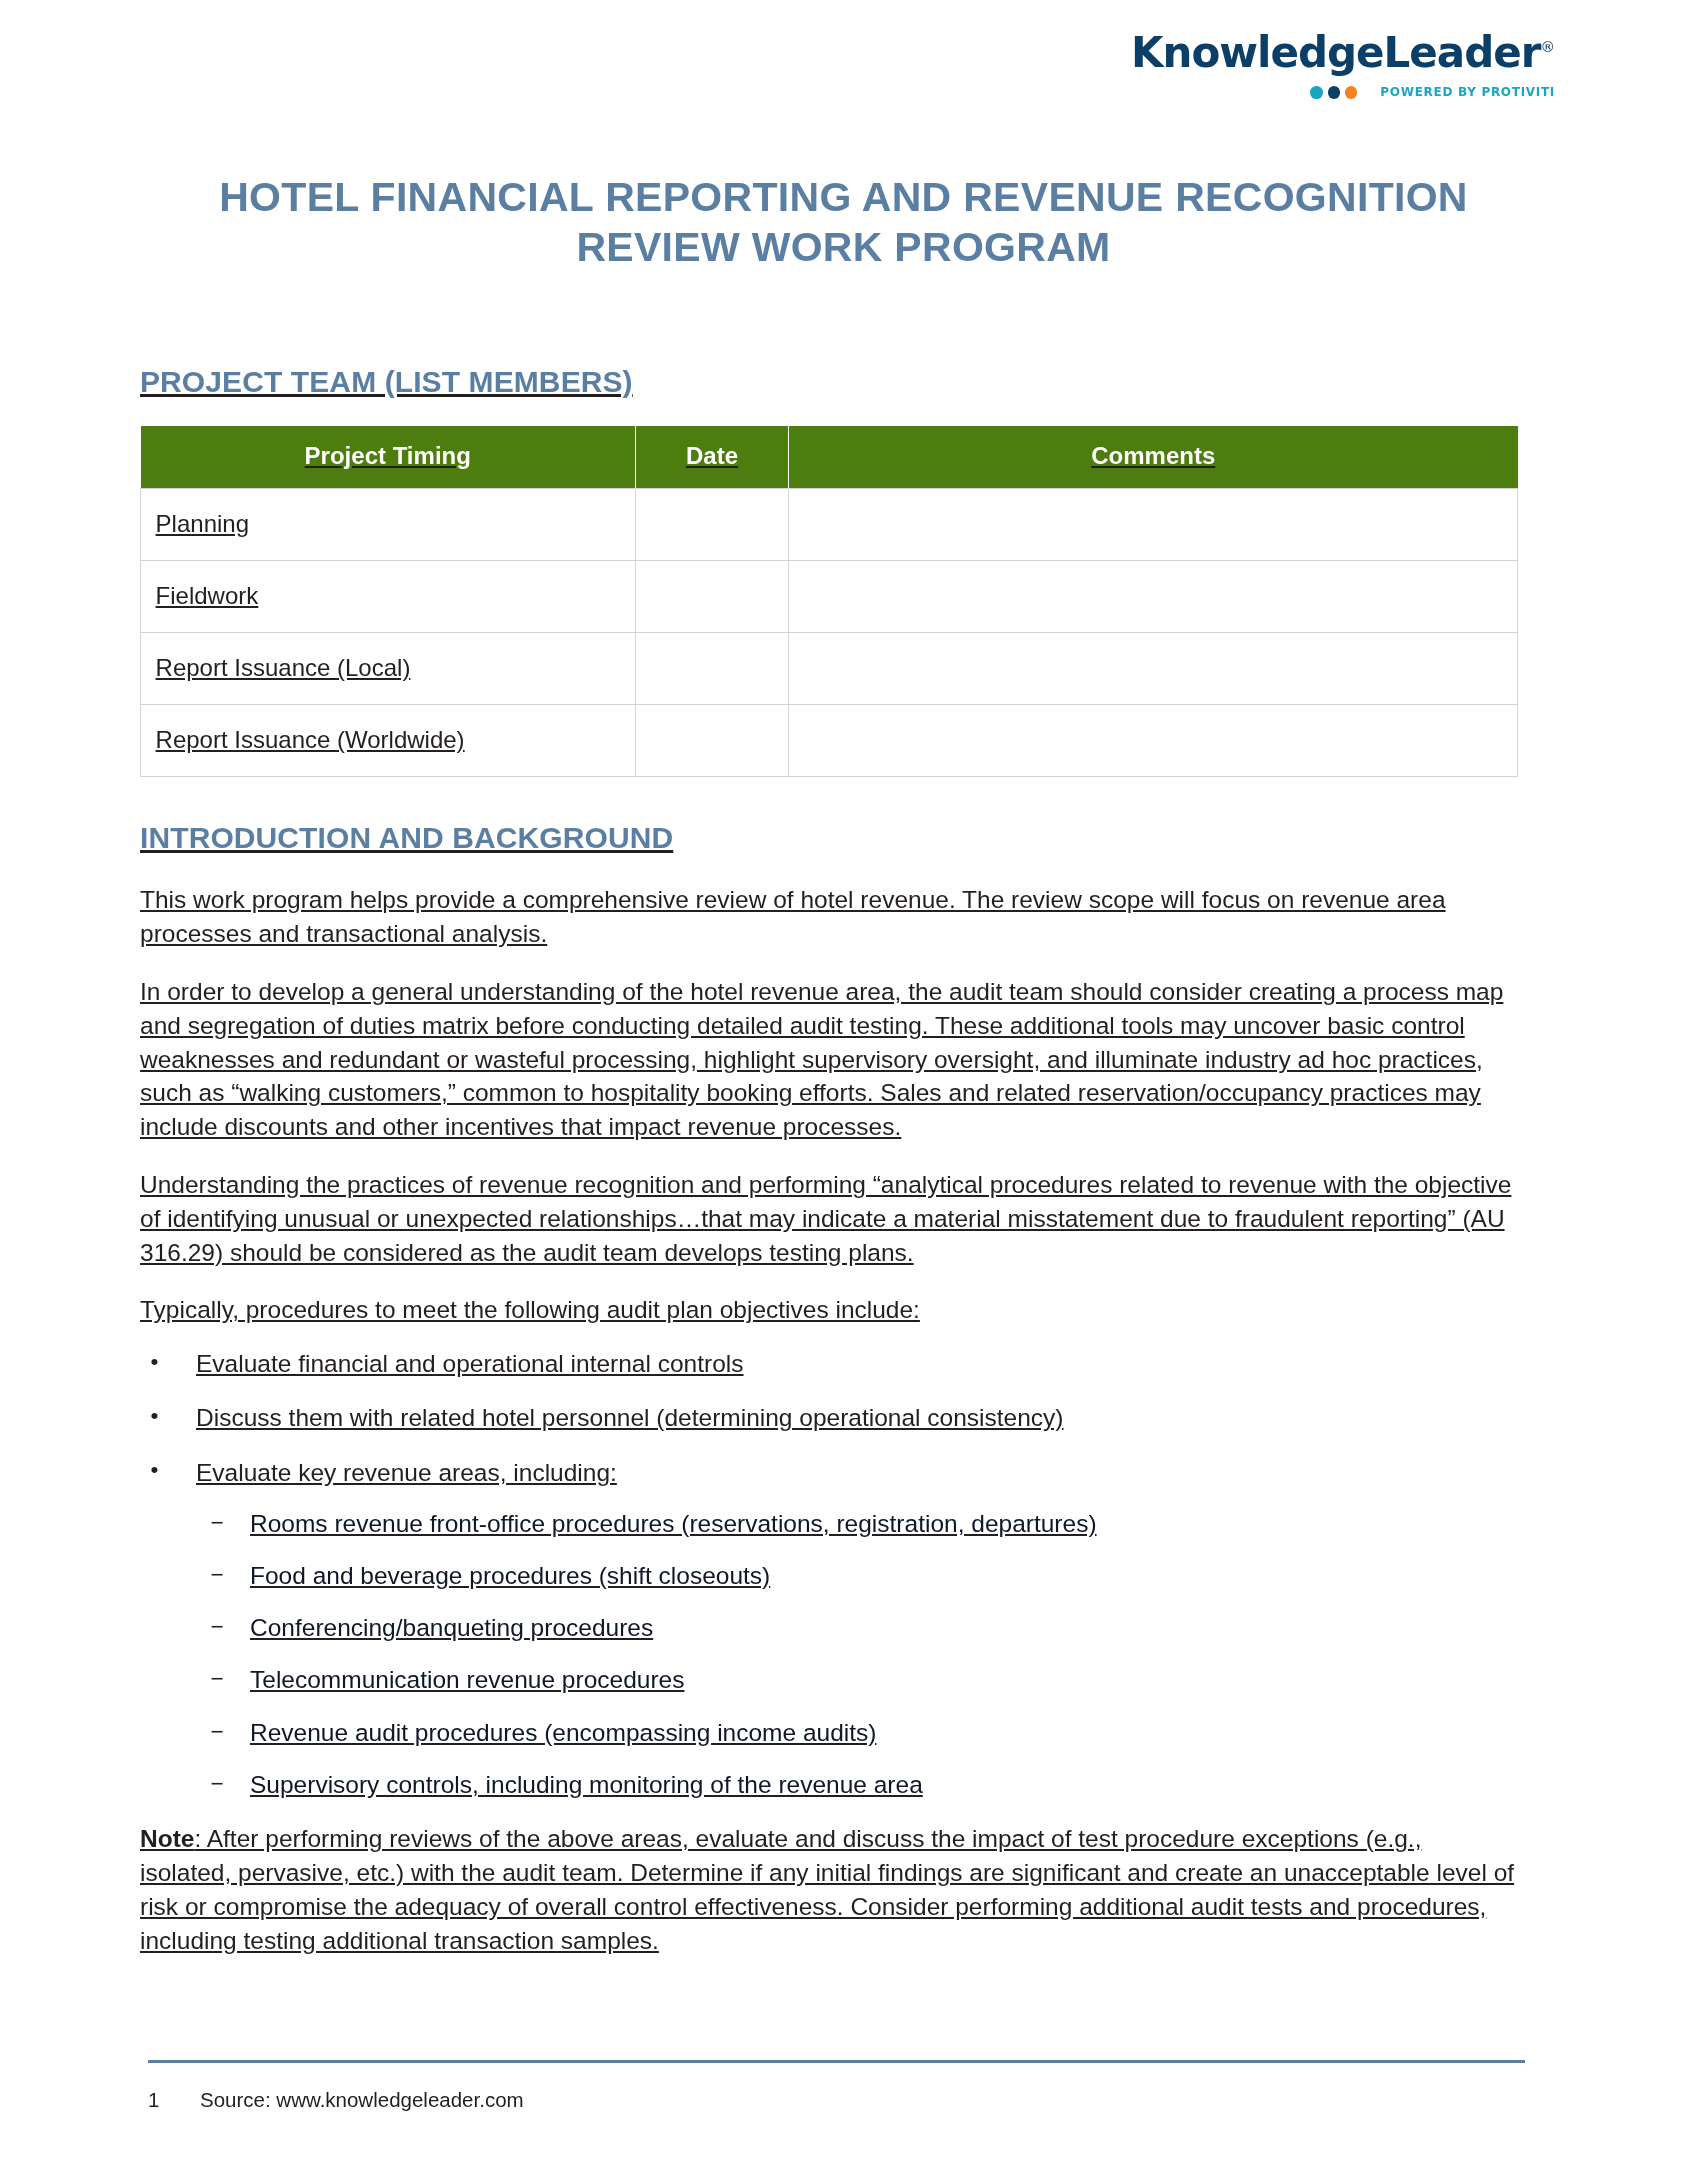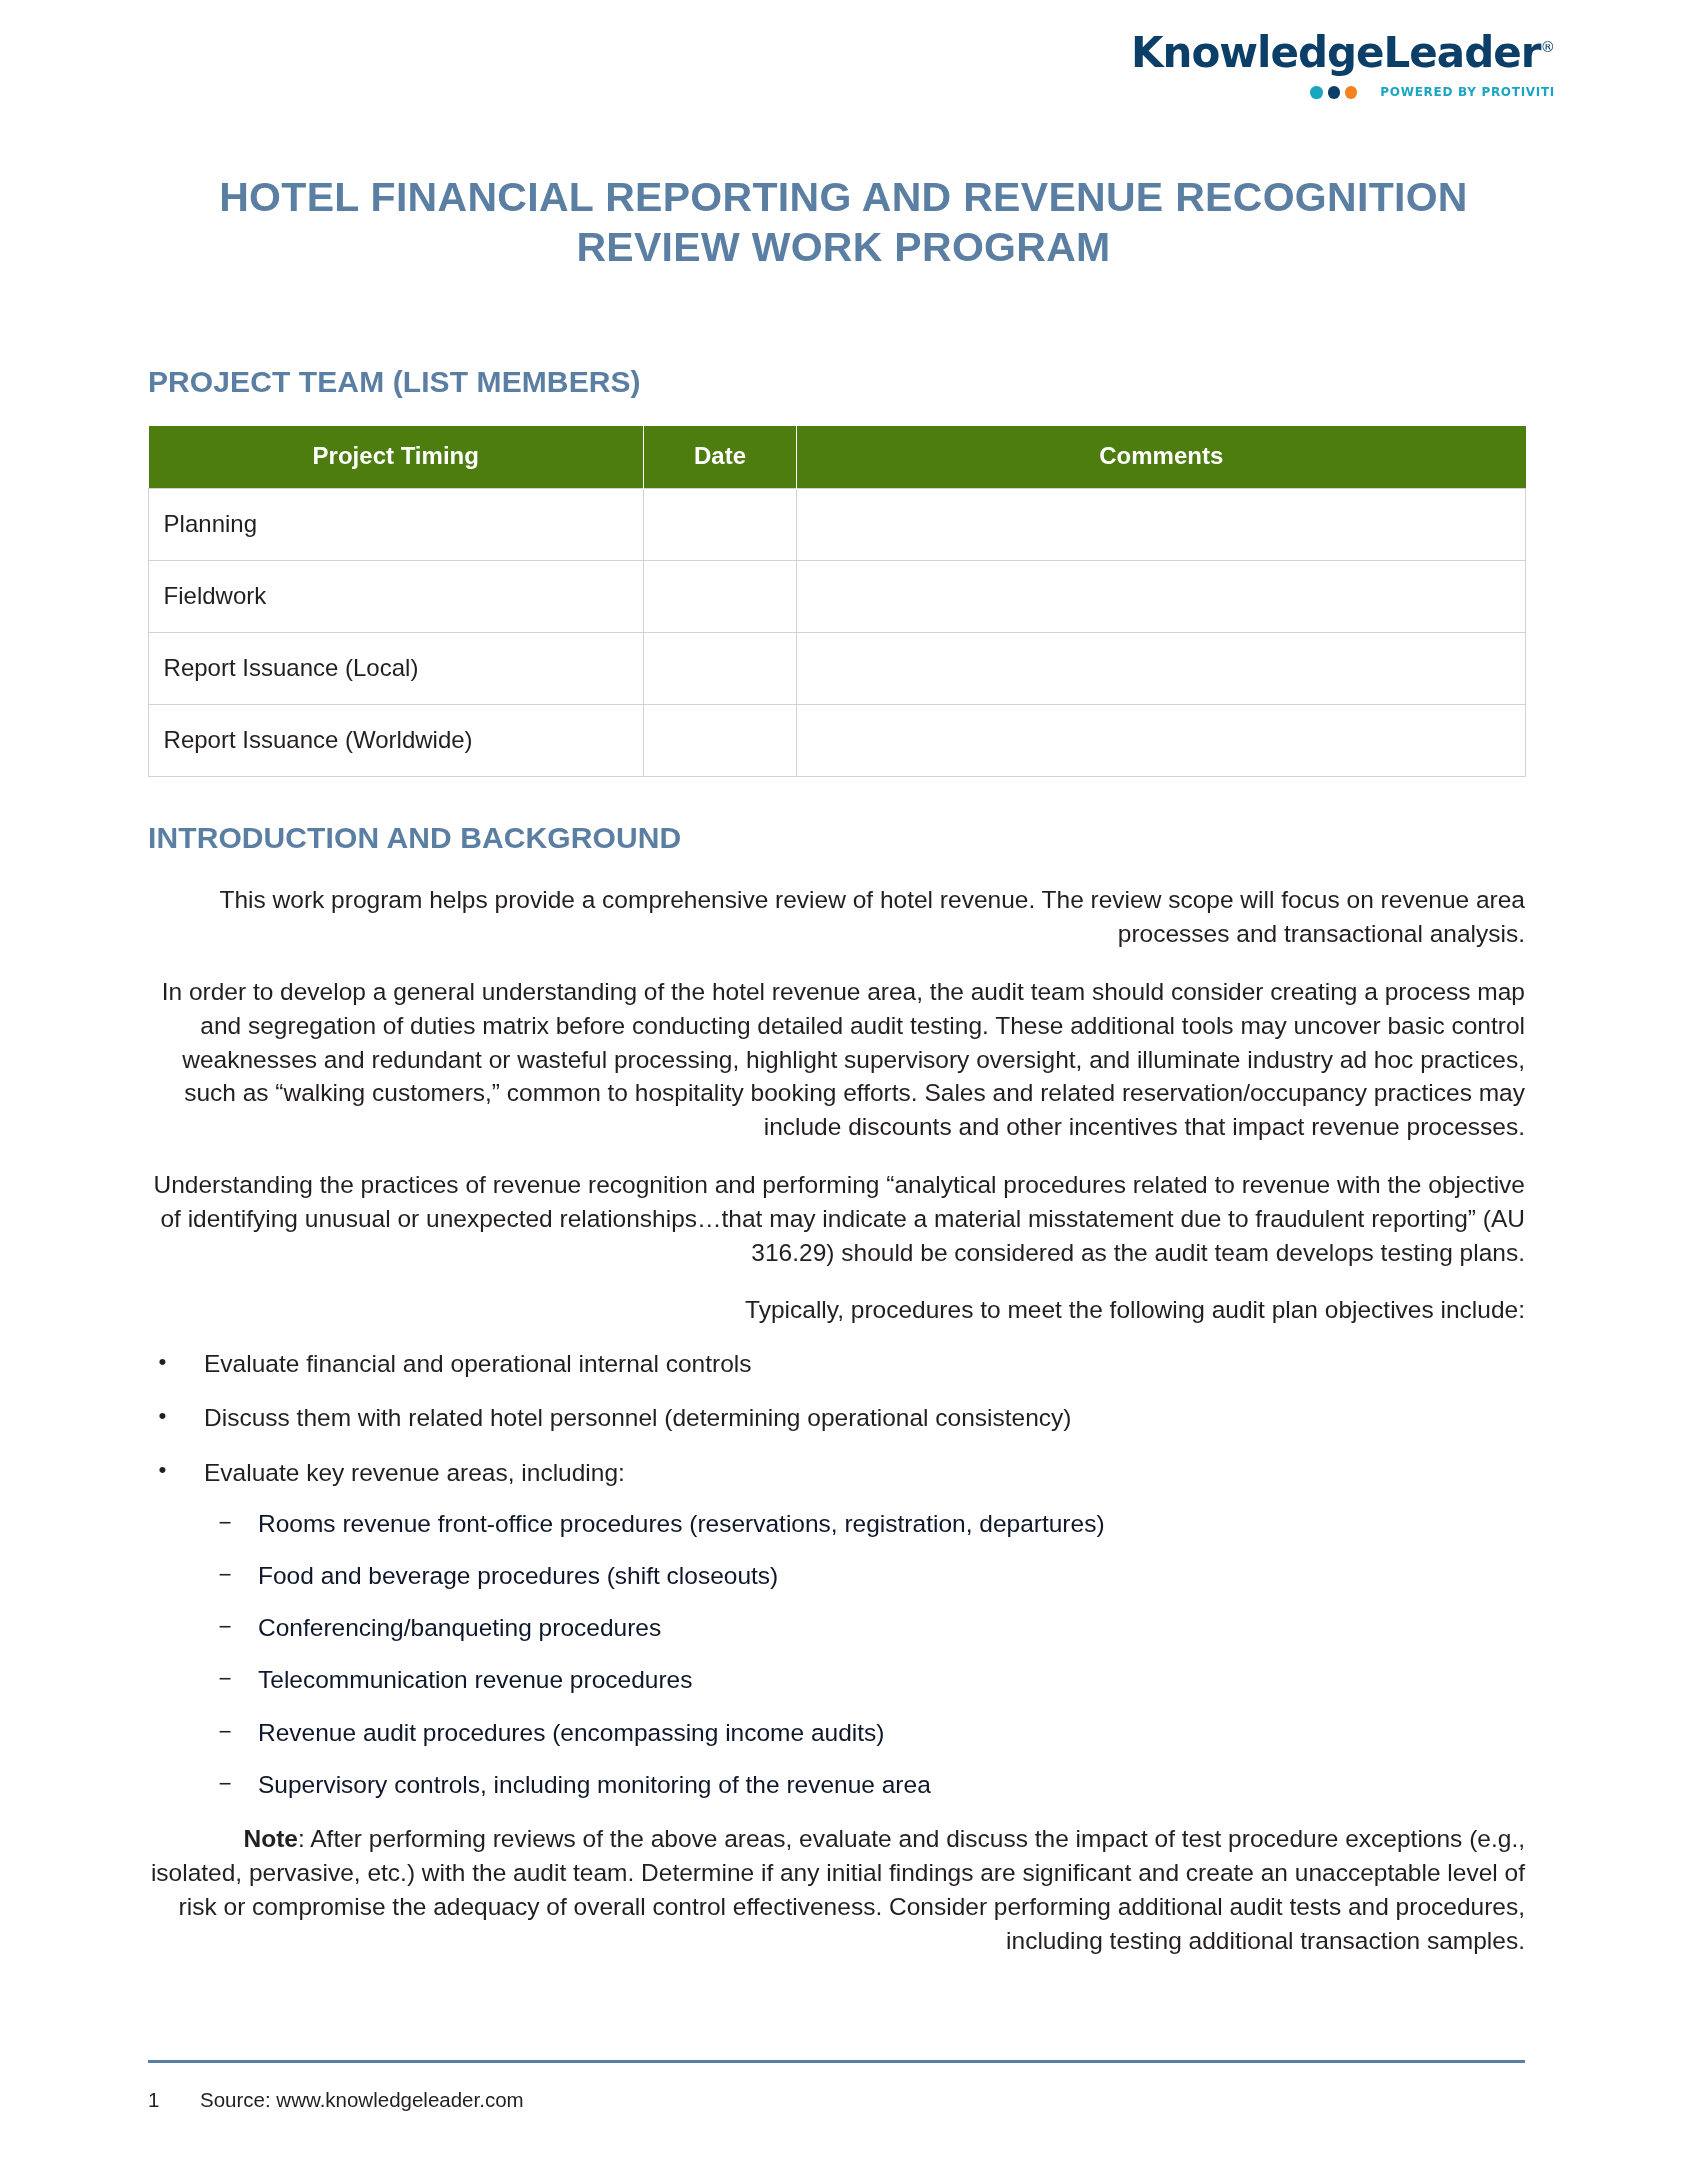--- a/index.html
+++ b/index.html
@@ -82,23 +82,24 @@
     font-size: 41px;
     font-weight: bold;
     line-height: 1.21;
     color: #5b7fa3;
     letter-spacing: 0.3px;
   }
 
   
   .content {
     position: absolute;
-    left: 148px;
+    left: 140px;
     top: 365px;
     width: 1377px;
+    text-decoration: underline;
   }
 
   h2.section-heading {
     font-size: 30px;
     font-weight: bold;
     color: #5b7fa3;
     margin: 0 0 26.5px 0;
     letter-spacing: 0.1px;
     line-height: 1.15;
   }
@@ -140,21 +141,20 @@
   col.c-timing   { width: 495px; }
   col.c-date     { width: 153px; }
   col.c-comments { width: 729px; }
 
   
   p.body {
     font-size: 24.5px;
     line-height: 1.38;
     margin: 0 0 24px 0;
     color: #231f20;
-    text-align: right;
   }
   p.body.lead-in { margin-bottom: 20px; }
   p.body.note { margin-top: 8px; }
   p.body b { font-weight: bold; }
 
   
   ul.level1 {
     list-style: none;
     margin: 0;
     padding: 0;

